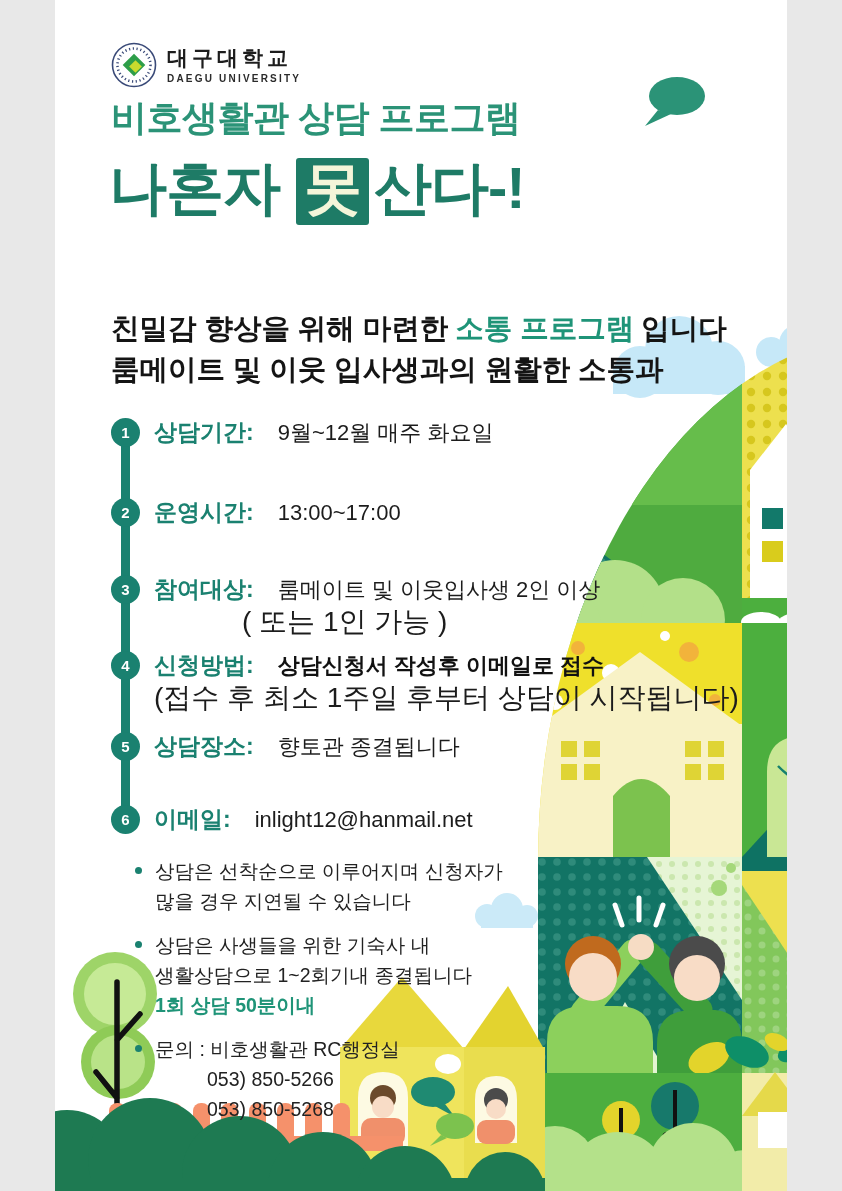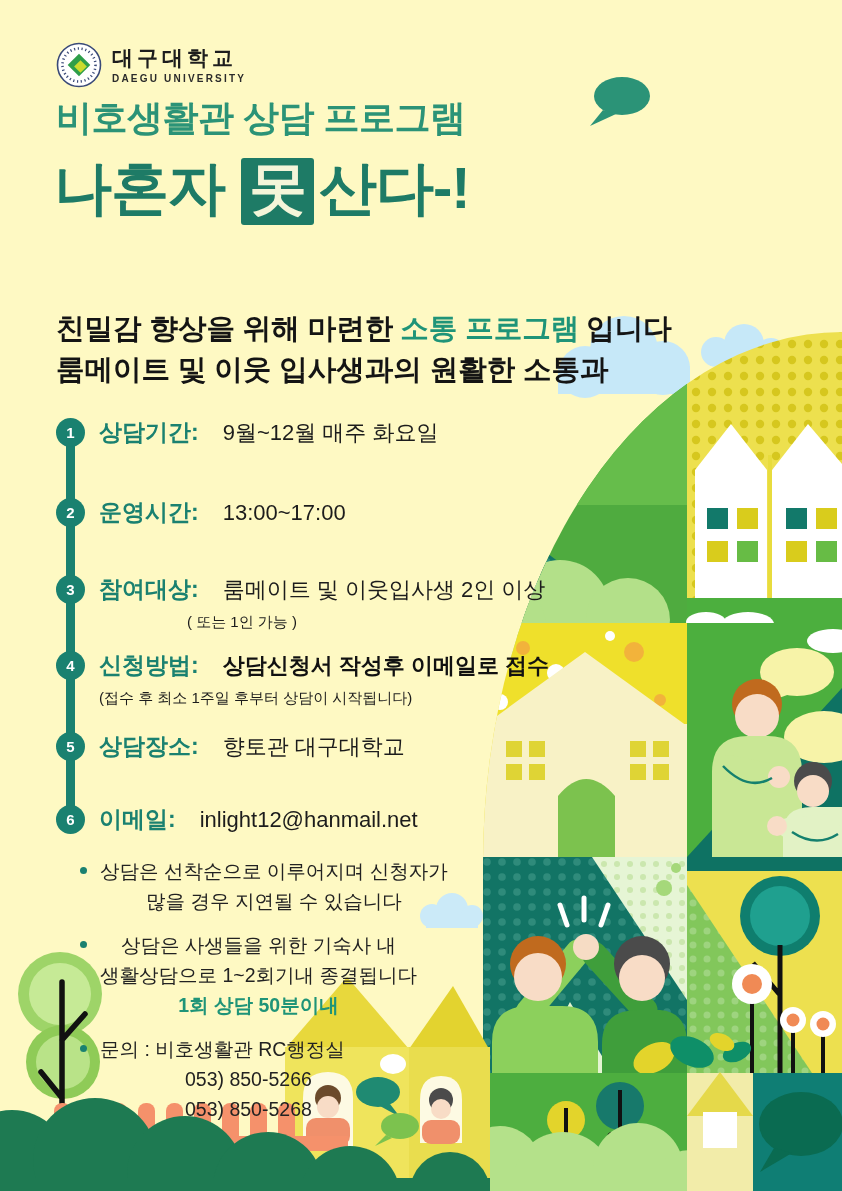--- a/index.html
+++ b/index.html
@@ -1,18 +1,18 @@
 <!DOCTYPE html>
 <html style="--teal: #1A8170; --teal_bright: #1F9478; --green_mid: #2B9377; --green_deep: #1E7B66; --cream: #F4F5D9; --accent_yellow: #EFE02B; --accent_green: #4CAF3E; --accent_orange: #F5916B;"><head>
 <meta charset="utf-8">
 <style>
   html,body { margin:0; padding:0; background:#e8e8e8; }
   .poster {
-    position:relative; width:842px; height:1191px; margin:0 auto;
-    background:#fef9c3; overflow:hidden;
+    position:relative; width:732px; height:1191px; margin:0 auto;
+    background:#ffffff; overflow:hidden;
     font-family:"Liberation Sans","DejaVu Sans",sans-serif;
   }
   .illustration { position:absolute; left:0; top:0; width:842px; height:1191px; z-index:0; }
 
   
   .logo { position:absolute; left:56px; top:42px; display:flex; align-items:center; gap:10px; z-index:2; }
   .logo-txt { display:flex; flex-direction:column; }
   .logo-kr { font-size:21px; font-weight:800; color:#1d1d1d; letter-spacing:4px; line-height:1.1; }
   .logo-en { font-size:10px; font-weight:700; color:#2b2b2b; letter-spacing:2.2px; margin-top:3px; }
 
@@ -31,26 +31,26 @@
 
   
   .timeline-line { position:absolute; left:66px; top:430px; width:9px; height:390px;
     background:var(--teal); z-index:1; }
   .t-item { position:absolute; left:56px; display:flex; align-items:flex-start; z-index:2; }
   .t-num { width:29px; height:29px; border-radius:50%; background:var(--teal); color:#fff;
     font-size:15px; font-weight:700; display:flex; align-items:center; justify-content:center;
     flex:0 0 29px; margin-top:3px; }
   .t-body { margin-left:14px; font-size:22px; line-height:34px; color:#1c1c1c; }
   .t-label { color:var(--teal); font-weight:800; font-size:23px; margin-right:24px; }
-  .t-line2 { font-size:15px; line-height:30px; }
+  .t-line2 { font-size:28px; line-height:30px; }
   .indent-val { padding-left:88px; }
   .bold-val { font-weight:700; color:#111; }
 
   
-  .notes { position:absolute; left:80px; top:856px; z-index:2;text-align:center; }
+  .notes { position:absolute; left:80px; top:856px; z-index:2; }
   .note { display:flex; margin-bottom:14px; }
   .note-dot { width:7px; height:7px; border-radius:50%; background:var(--teal);
     margin:11px 13px 0 0; flex:0 0 7px; }
   .note-text { font-size:19.5px; line-height:30px; color:#222; }
   .hl2 { color:var(--teal_bright); font-weight:700; }
   .phones { padding-left:52px; }
 </style>
 </head>
 <body>
 
@@ -346,21 +346,21 @@
   </div>
   <div class="t-item" style="top:648px;">
     <div class="t-num">4</div>
     <div class="t-body">
       <div><span class="t-label">신청방법:</span><span class="bold-val">상담신청서 작성후 이메일로 접수</span></div>
       <div class="t-line2">(접수 후 최소 1주일 후부터 상담이 시작됩니다)</div>
     </div>
   </div>
   <div class="t-item" style="top:729px;">
     <div class="t-num">5</div>
-    <div class="t-body"><span class="t-label">상담장소:</span><span>향토관 대구대학교</span></div>
+    <div class="t-body"><span class="t-label">상담장소:</span><span>향토관 종결됩니다</span></div>
   </div>
   <div class="t-item" style="top:802px;">
     <div class="t-num">6</div>
     <div class="t-body"><span class="t-label">이메일:</span><span>inlight12@hanmail.net</span></div>
   </div>
 
   <div class="notes">
     <div class="note">
       <div class="note-dot"></div>
       <div class="note-text">

